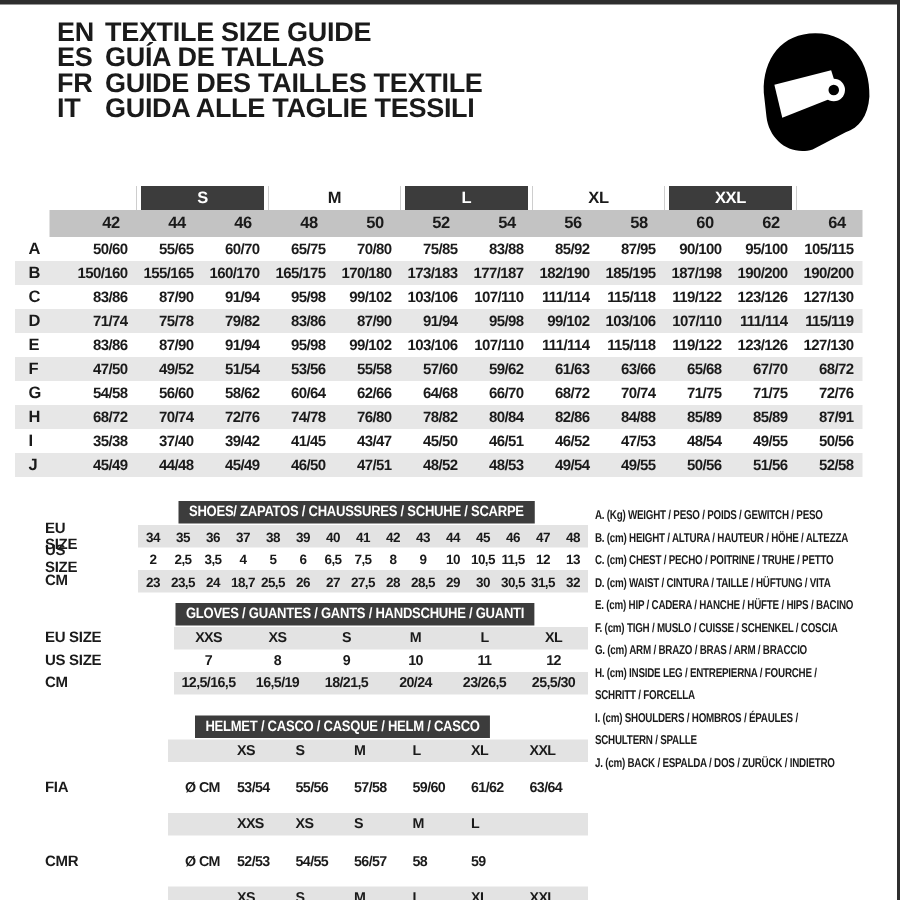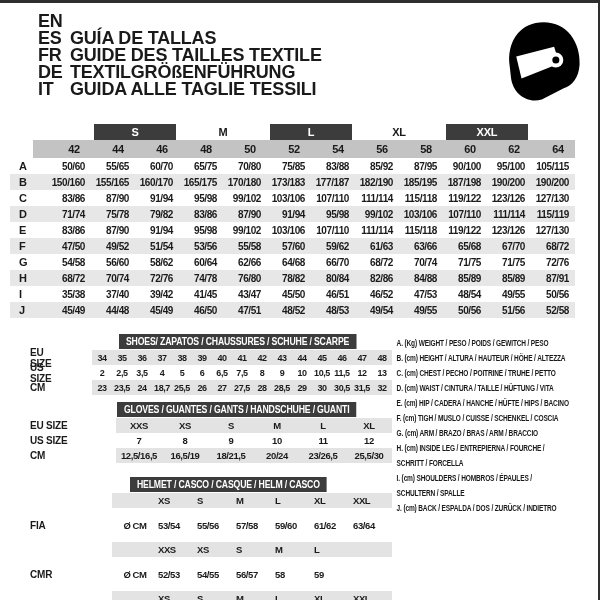--- a/index.html
+++ b/index.html
@@ -65,32 +65,29 @@
 </style>
 </head>
 <body>
 
 <div class="border-top"></div>
 <div class="border-right"></div>
 
 <div class="langs">
   <div class="lang-row">
     <span class="lang-code">EN</span>
+    <span>TEXTILE SIZE GUIDE</span>
   </div>
   <div class="lang-row">
     <span class="lang-code">ES</span>
     <span>GUÍA DE TALLAS</span>
   </div>
   <div class="lang-row">
     <span class="lang-code">FR</span>
     <span>GUIDE DES TAILLES TEXTILE</span>
-  </div>
-  <div class="lang-row">
-    <span class="lang-code">DE</span>
-    <span>TEXTILGRÖßENFÜHRUNG</span>
   </div>
   <div class="lang-row">
     <span class="lang-code">IT</span>
     <span>GUIDA ALLE TAGLIE TESSILI</span>
   </div>
 </div>
 
 <div class="helmet">
   <svg viewBox="0 0 100 100" width="88" height="96">
     <path d="M54 7 C81 7 96 30 95 55 C94 70 87 79 77 82 L52 95 C35 100 19 88 17 70 L15 52 C14 26 29 7 54 7 Z" fill="#000"></path>

